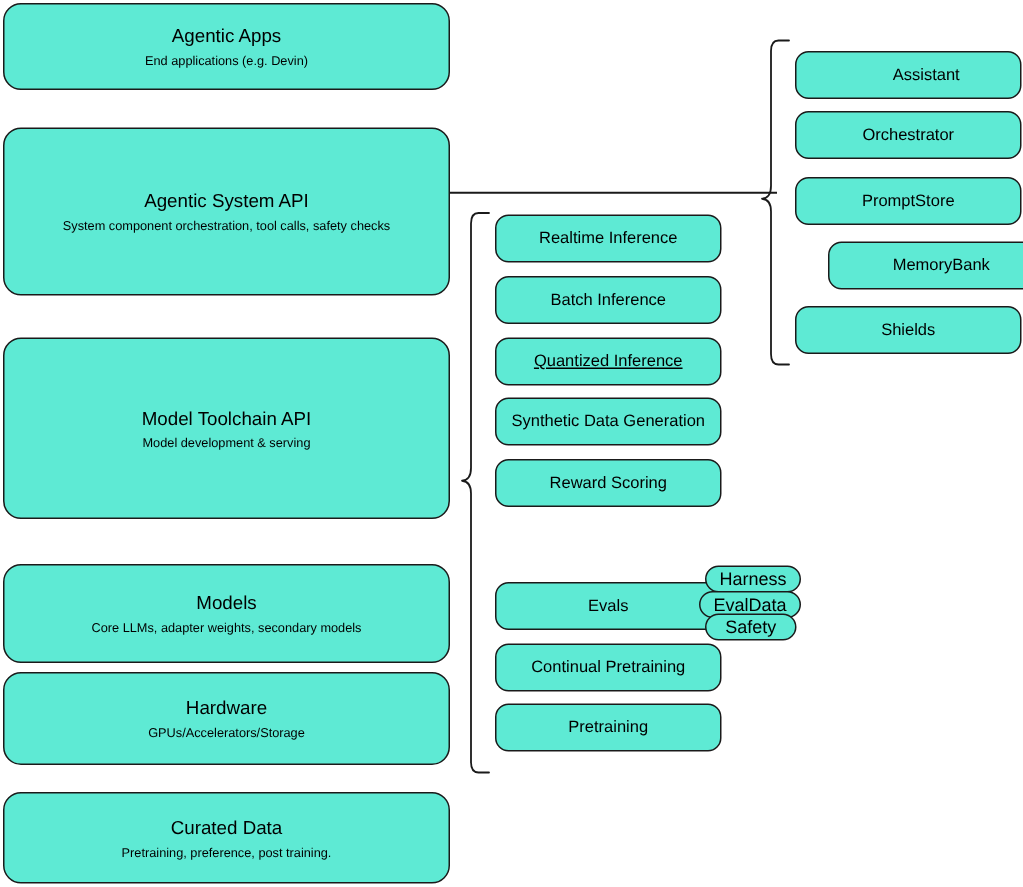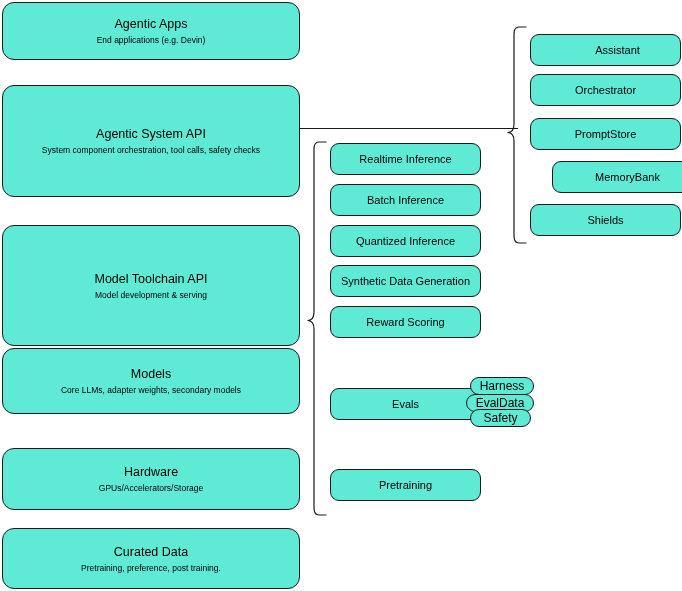--- a/index.html
+++ b/index.html
@@ -88,21 +88,21 @@
   <div class="node stack-node" style="left:2px; top:85px; width:298px; height:112px;">
     <div class="stack-title">Agentic System API</div>
     <div class="stack-sub">System component orchestration, tool calls, safety checks</div>
   </div>
 
   <div class="node stack-node" style="left:2px; top:225px; width:298px; height:121px;">
     <div class="stack-title">Model Toolchain API</div>
     <div class="stack-sub">Model development &amp; serving</div>
   </div>
 
-  <div class="node stack-node" style="left:2px; top:348px; width:298px; height:66px;">
+  <div class="node stack-node" style="left:2px; top:376px; width:298px; height:66px;">
     <div class="stack-title">Models</div>
     <div class="stack-sub">Core LLMs, adapter weights, secondary models</div>
   </div>
 
   <div class="node stack-node" style="left:2px; top:448px; width:298px; height:62px;">
     <div class="stack-title">Hardware</div>
     <div class="stack-sub">GPUs/Accelerators/Storage</div>
   </div>
 
   <div class="node stack-node" style="left:2px; top:528px; width:298px; height:61px;">
@@ -137,31 +137,34 @@
   <svg class="brace-svg" style="left:306px; top:138px;" width="22" height="382" viewBox="0 0 22 382">
     <path class="brace-path" d="M 20 4 L 13 4 Q 8 4 8 11 L 8 174 Q 8 182 2 182.5 Q 8 183 8 191 L 8 370 Q 8 377 13 377 L 20 377"></path>
   </svg>
 
   <div class="node chip" style="left:330px; top:143px; width:151px; height:32px;">
     <span>Realtime Inference</span>
   </div>
   <div class="node chip" style="left:330px; top:184px; width:151px; height:32px;">
     <span>Batch Inference</span>
   </div>
-  <div class="node chip" style="left:330px; top:225px; width:151px; height:32px;">
+  <div class="node chip" style="left:330px; top:225px; width:151px; height:32px;text-decoration:underline;">
     <span>Quantized Inference</span>
   </div>
   <div class="node chip" style="left:330px; top:265px; width:151px; height:32px;">
     <span>Synthetic Data Generation</span>
   </div>
   <div class="node chip" style="left:330px; top:306px; width:151px; height:32px;">
     <span>Reward Scoring</span>
   </div>
   <div class="node chip" style="left:330px; top:388px; width:151px; height:32px;">
     <span>Evals</span>
+  </div>
+  <div class="node chip" style="left:330px; top:429px; width:151px; height:32px;">
+    <span>Continual Pretraining</span>
   </div>
   <div class="node chip" style="left:330px; top:469px; width:151px; height:32px;">
     <span>Pretraining</span>
   </div>
 
   <div class="node pill" style="left:470px; top:377px; width:64px; height:18px;">
     <span>Harness</span>
   </div>
   <div class="node pill" style="left:466px; top:394px; width:68px; height:18px;">
     <span>EvalData</span>

